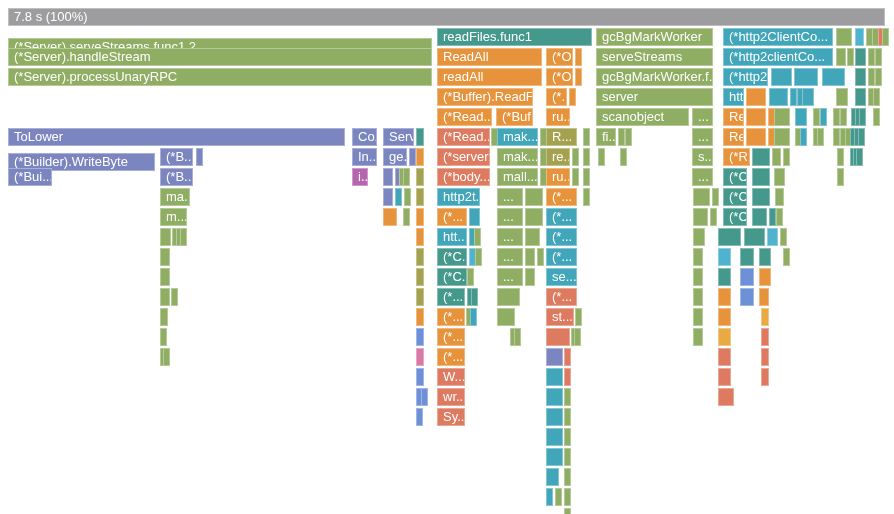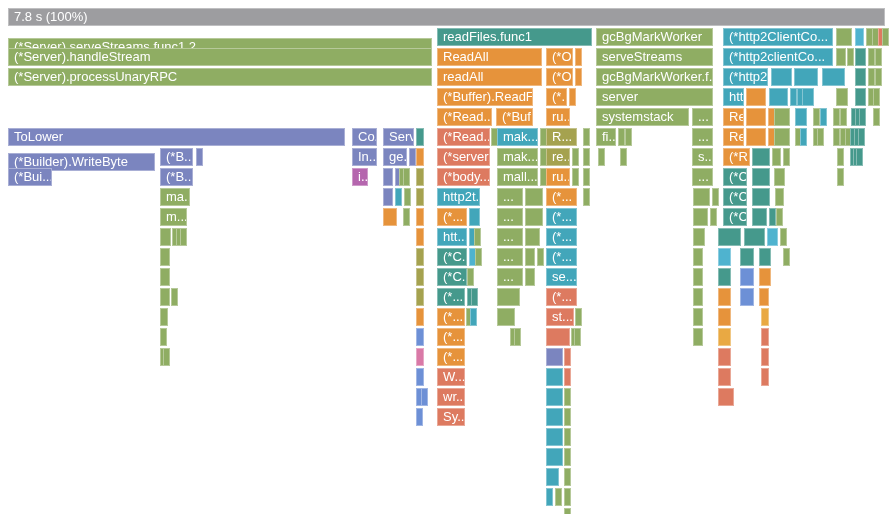--- a/index.html
+++ b/index.html
@@ -65,21 +65,21 @@
     <div class="blk" style="left: 790px; top: 88px; width: 5px; background: rgb(66, 166, 186);"></div>
     <div class="blk" style="left: 797px; top: 88px; width: 3px; background: rgb(66, 166, 186);"></div>
     <div class="blk" style="left: 802px; top: 88px; width: 12px; background: rgb(66, 166, 186);"></div>
     <div class="blk" style="left: 836px; top: 88px; width: 12px; background: rgb(143, 173, 99);"></div>
     <div class="blk" style="left: 855px; top: 88px; width: 11px; background: rgb(69, 153, 140);"></div>
     <div class="blk" style="left: 868px; top: 88px; width: 3px; background: rgb(143, 173, 99);"></div>
     <div class="blk" style="left: 873px; top: 88px; width: 5px; background: rgb(143, 173, 99);"></div>
     <div class="blk" style="left: 437px; top: 108px; width: 55px; background: rgb(230, 147, 59);">(*Read...</div>
     <div class="blk" style="left: 496px; top: 108px; width: 37px; background: rgb(230, 147, 59);">(*Buf...</div>
     <div class="blk" style="left: 546px; top: 108px; width: 24px; background: rgb(230, 147, 59);">ru...</div>
-    <div class="blk" style="left: 596px; top: 108px; width: 93px; background: rgb(143, 173, 99);">systemstack</div>
+    <div class="blk" style="left: 596px; top: 108px; width: 93px; background: rgb(143, 173, 99);">scanobject</div>
     <div class="blk" style="left: 692px; top: 108px; width: 21px; background: rgb(143, 173, 99);">...</div>
     <div class="blk" style="left: 723px; top: 108px; width: 21px; background: rgb(230, 147, 59);">Re...</div>
     <div class="blk" style="left: 746px; top: 108px; width: 20px; background: rgb(230, 147, 59);"></div>
     <div class="blk" style="left: 768px; top: 108px; width: 4px; background: rgb(230, 147, 59);"></div>
     <div class="blk" style="left: 774px; top: 108px; width: 16px; background: rgb(143, 173, 99);"></div>
     <div class="blk" style="left: 795px; top: 108px; width: 12px; background: rgb(66, 166, 186);"></div>
     <div class="blk" style="left: 813px; top: 108px; width: 6px; background: rgb(143, 173, 99);"></div>
     <div class="blk" style="left: 820px; top: 108px; width: 5px; background: rgb(66, 166, 186);"></div>
     <div class="blk" style="left: 833px; top: 108px; width: 5px; background: rgb(143, 173, 99);"></div>
     <div class="blk" style="left: 840px; top: 108px; width: 5px; background: rgb(143, 173, 99);"></div>

